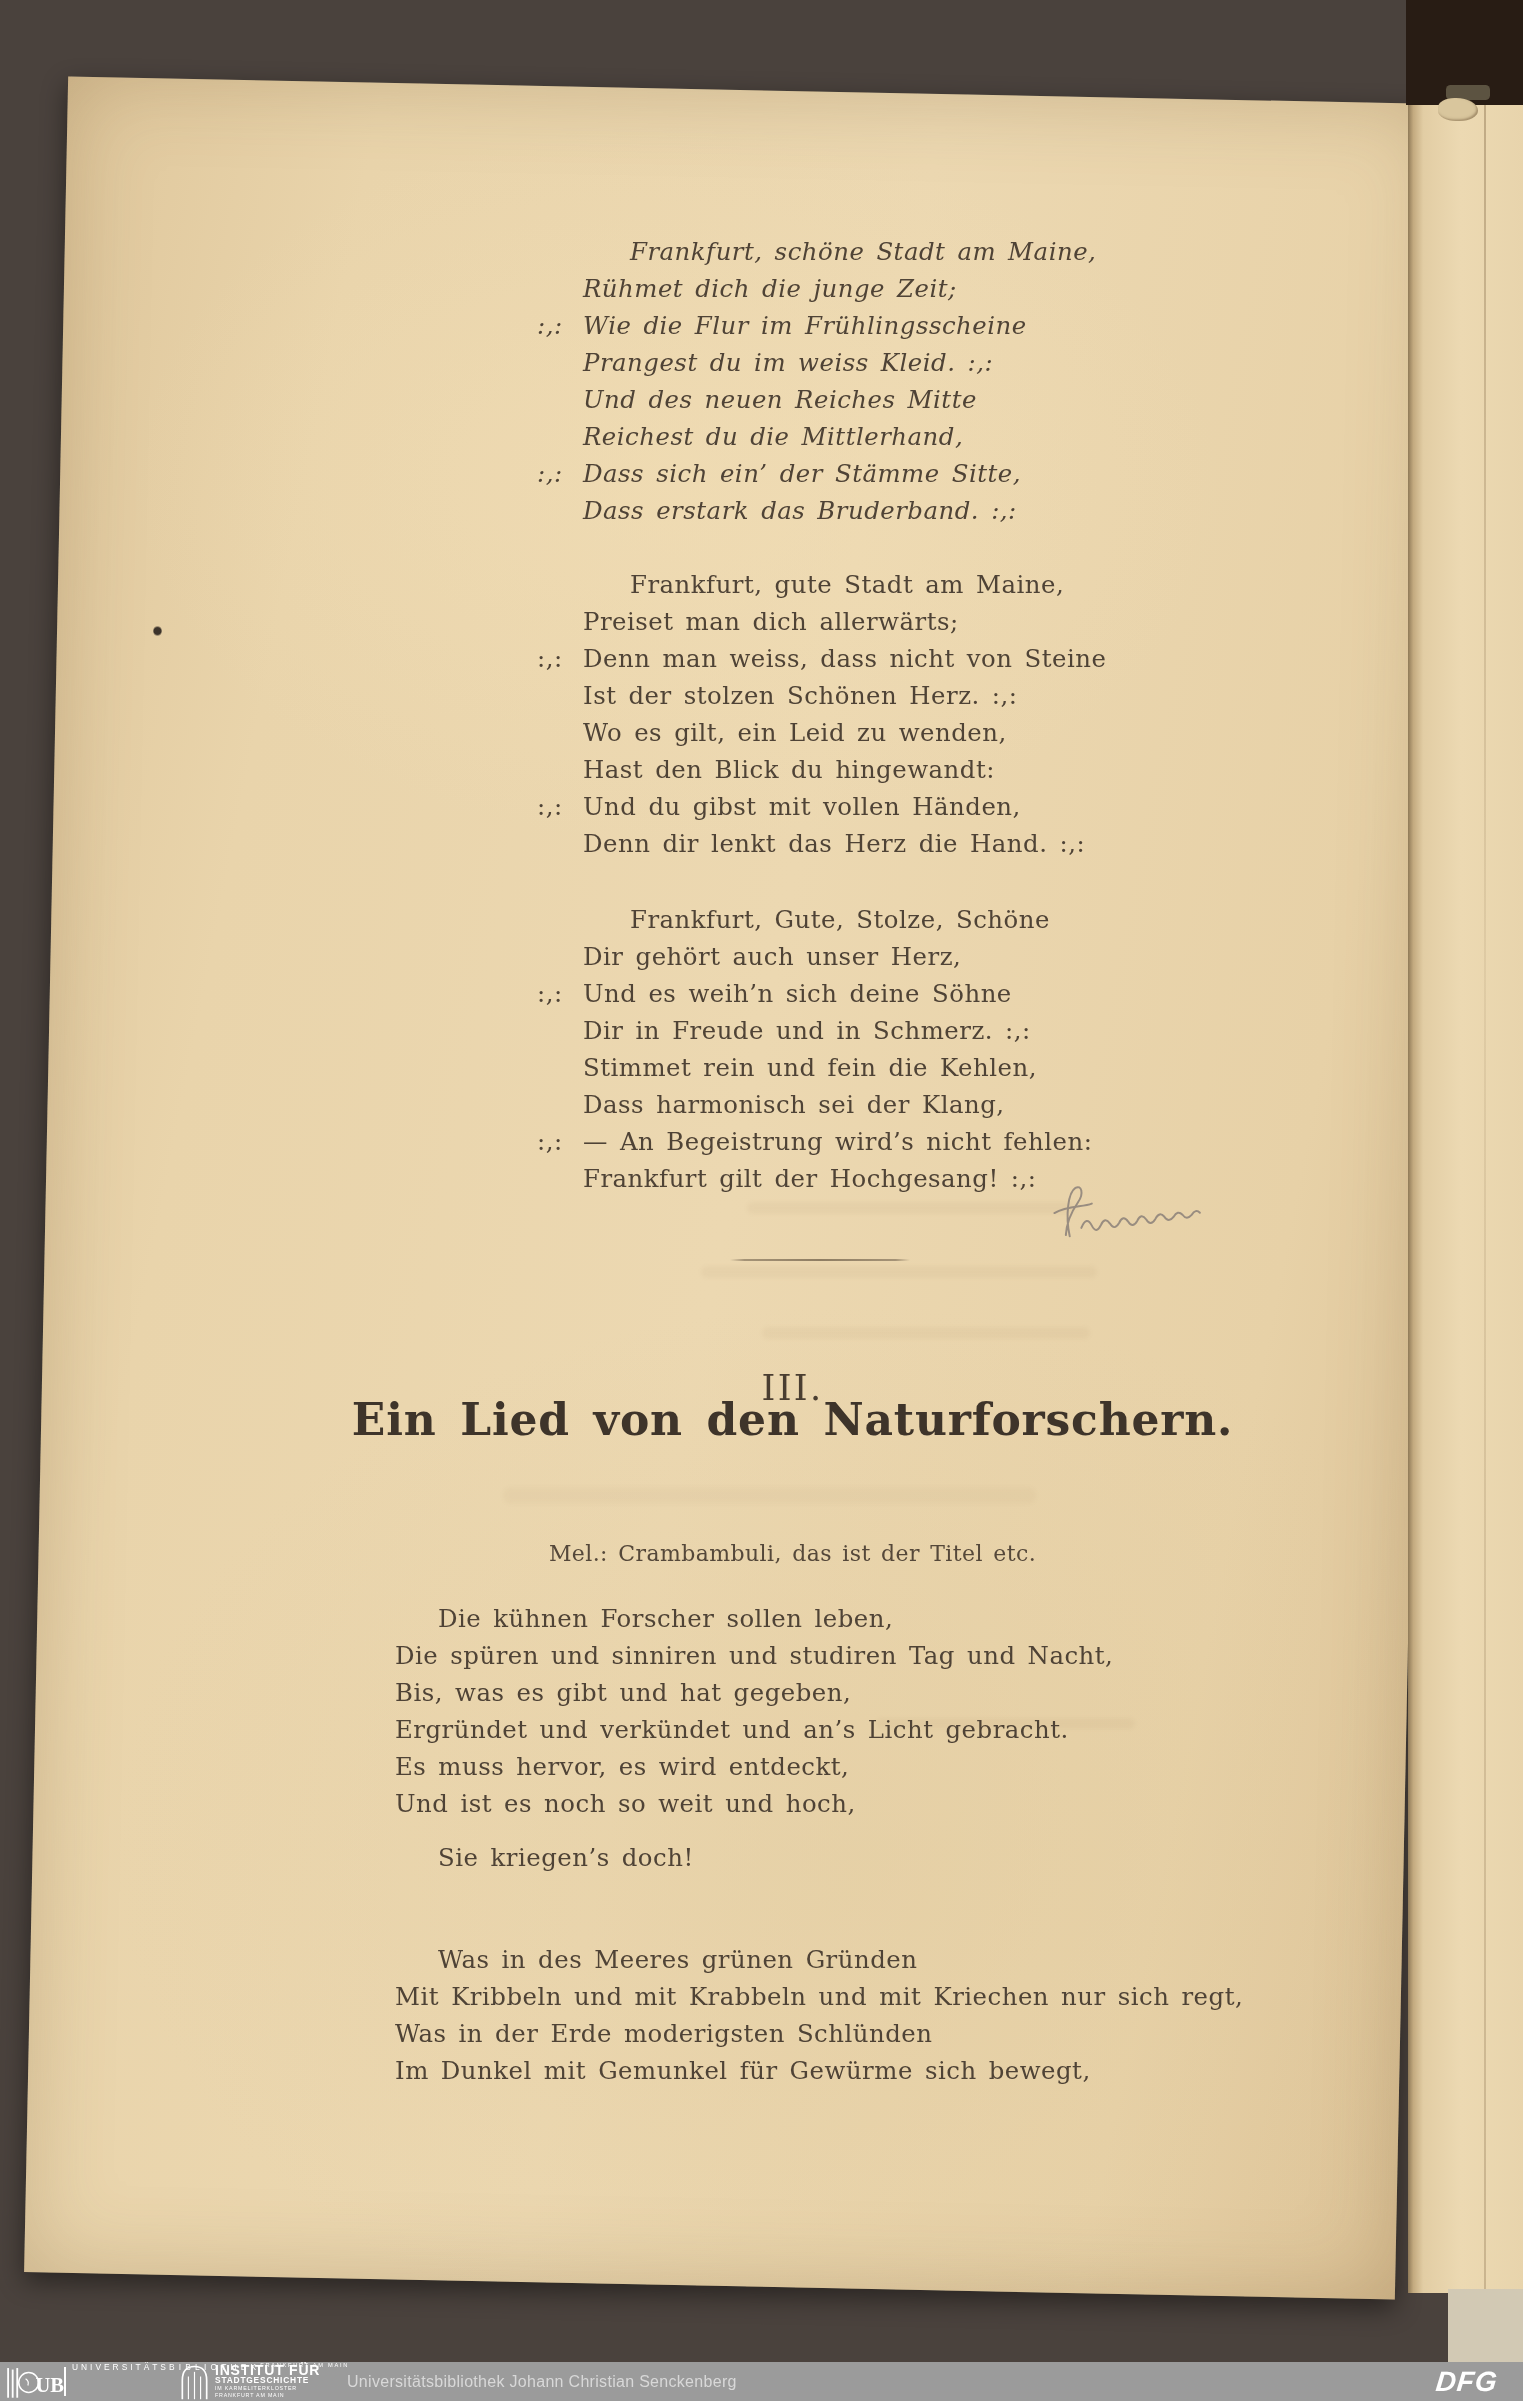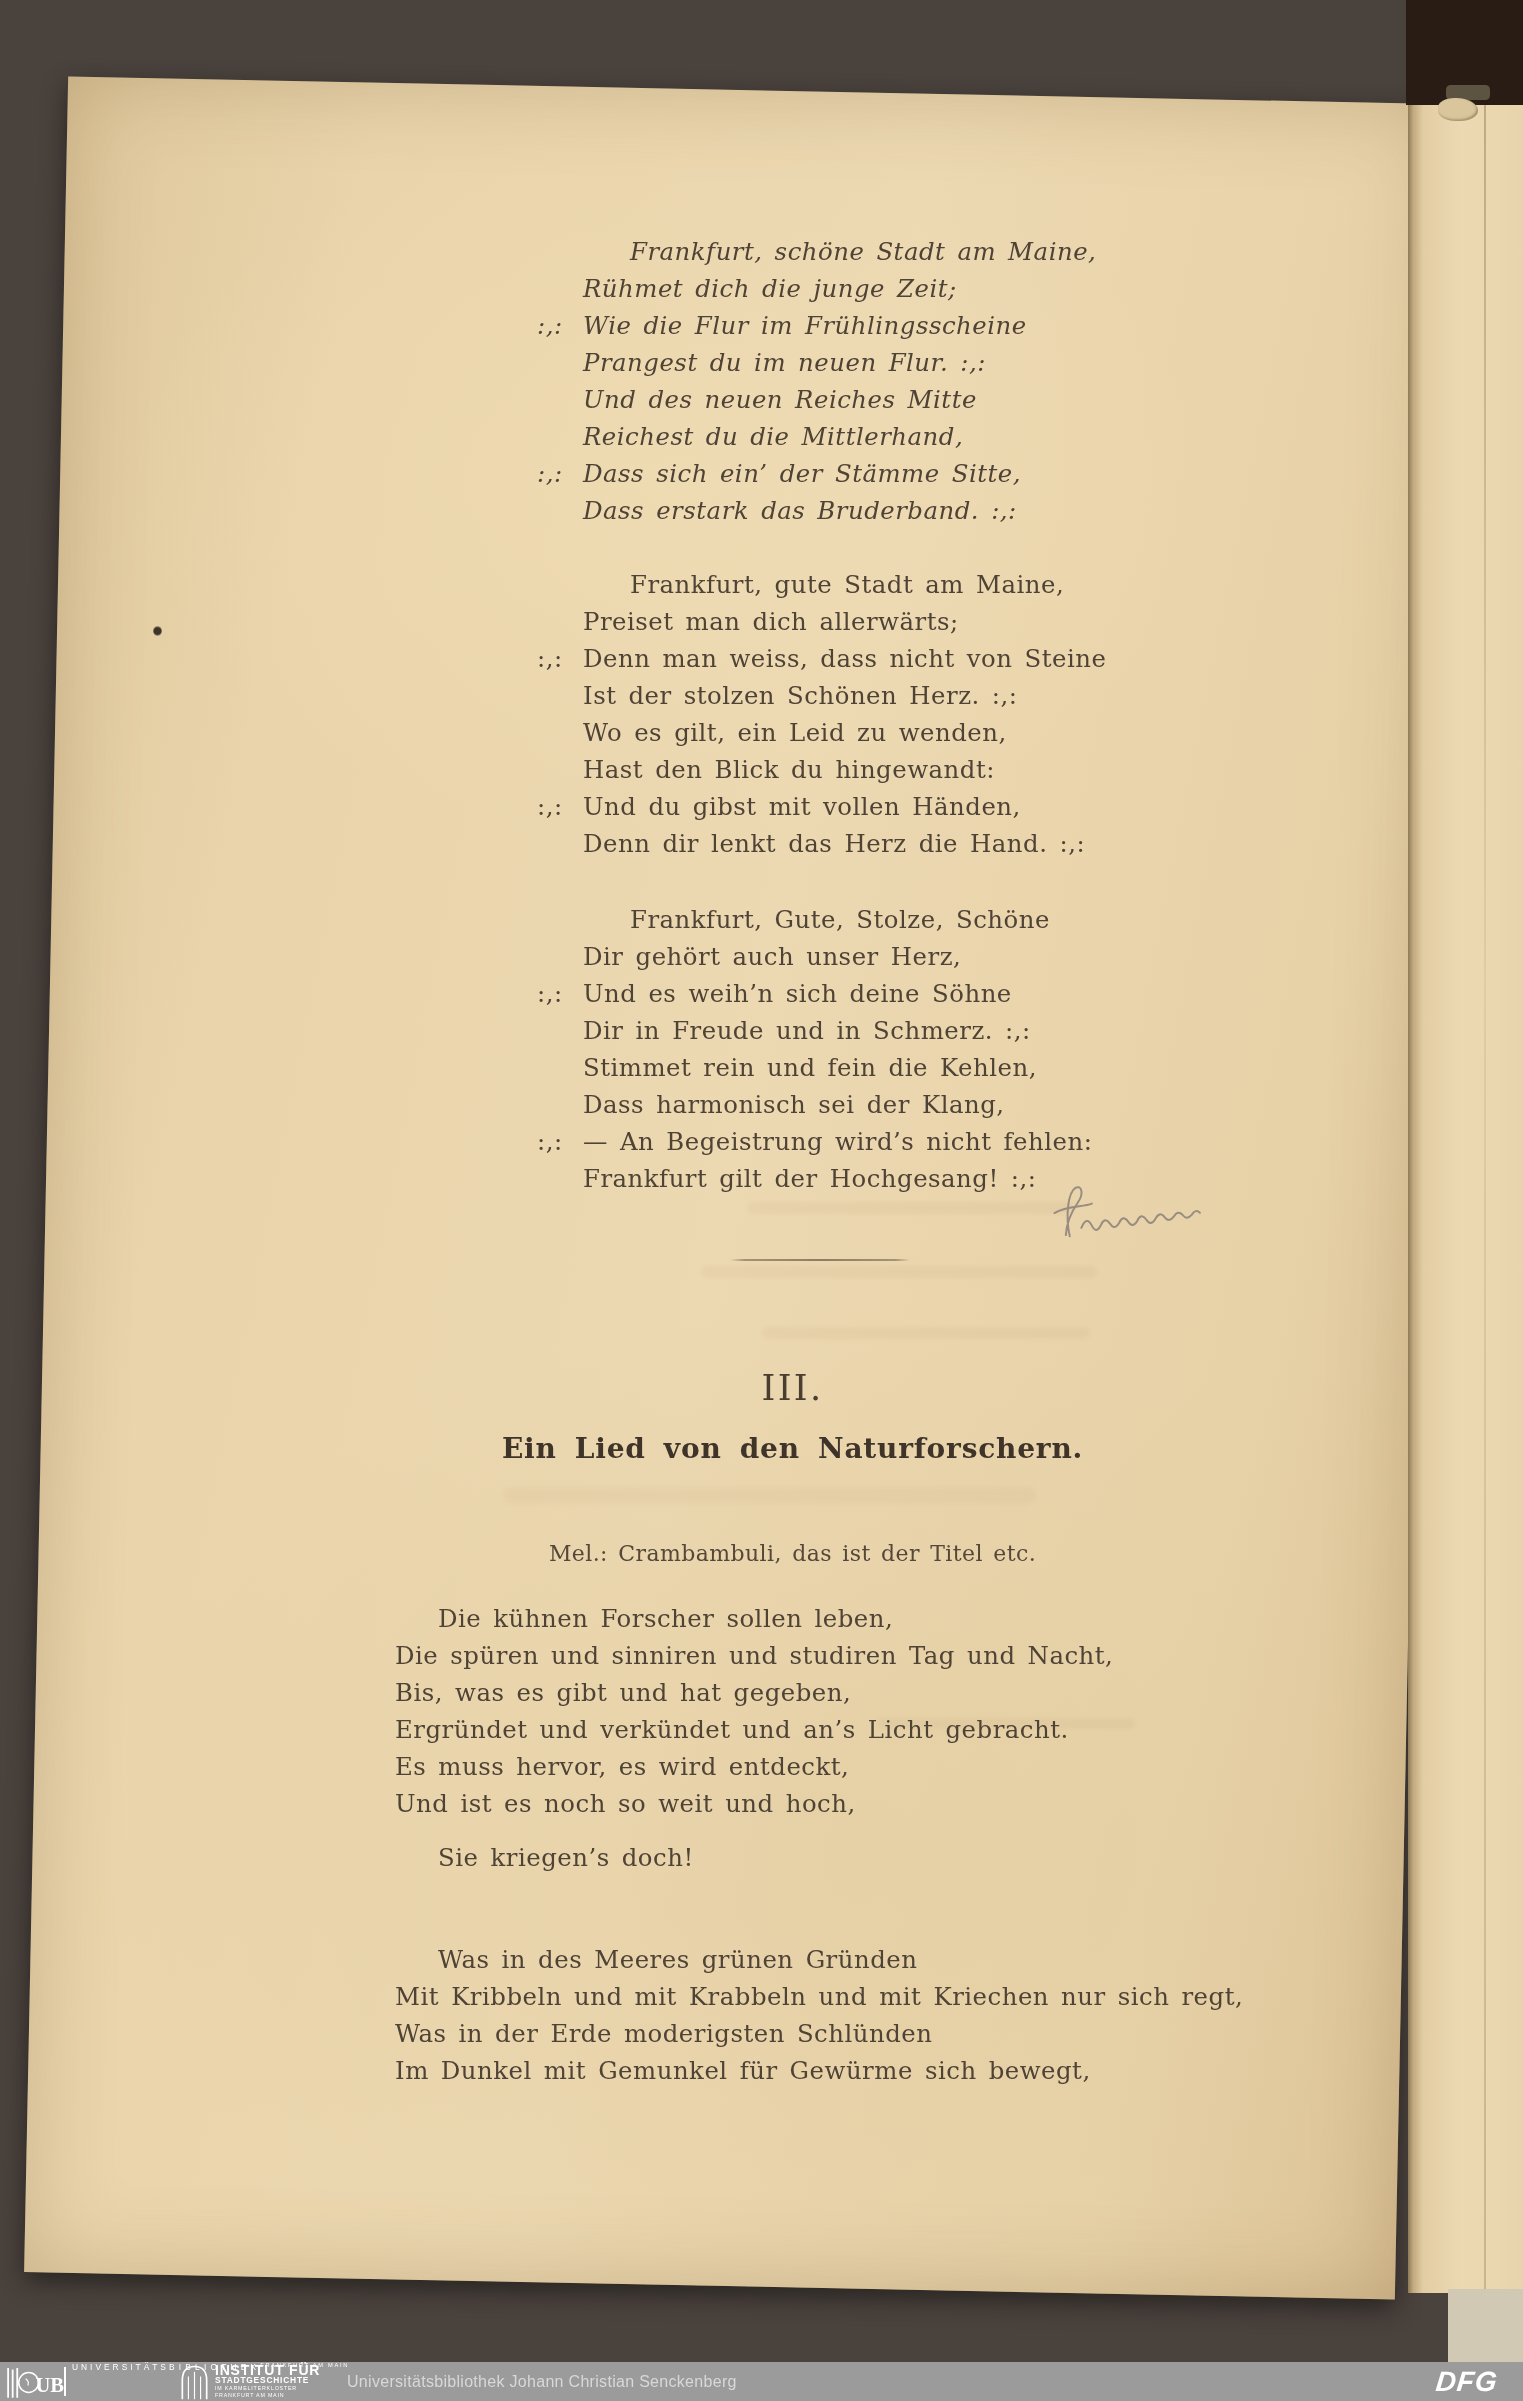--- a/index.html
+++ b/index.html
@@ -31,21 +31,21 @@
   .pline{position:relative;height:37px;line-height:37px;font-size:24.4px;letter-spacing:0.5px;word-spacing:3.8px;white-space:nowrap;}
   .pline .mark{position:absolute;left:-46px;}
   .pline.ind .txt{padding-left:47px;}
   .sstanza{position:absolute;left:395px;}
   .sline{height:37px;line-height:37px;font-size:24.4px;letter-spacing:0.5px;word-spacing:3.8px;white-space:nowrap;}
   .sline.ind2{padding-left:43px;}
   .sline.gap{margin-top:17px;}
 
   .centerband{position:absolute;left:320px;width:945px;text-align:center;}
   .section-number{top:1368px;font-size:35px;letter-spacing:2.3px;color:#4a3e31;}
-  .song-title{top:1432px;font-size:28px;font-weight:bold;letter-spacing:0.8px;word-spacing:7.6px;color:#3e342a;}
+  .song-title{top:1394px;font-size:44px;font-weight:bold;letter-spacing:0.8px;word-spacing:7.6px;color:#3e342a;}
   .melody-line{top:1541px;font-size:22px;letter-spacing:0.4px;word-spacing:3px;color:#55483a;}
 
   .divider-rule{position:absolute;left:730px;top:1259px;width:180px;height:2.3px;opacity:.75;
     background:linear-gradient(90deg,transparent 0,#8d7c63 8%,#6f5f49 50%,#8d7c63 92%,transparent 100%);}
 
   .signature{position:absolute;left:1042px;top:1175px;width:200px;height:76px;transform:rotate(-4deg);}
 
   .ghost{position:absolute;background:#8a6a45;opacity:.055;filter:blur(2.3px);border-radius:7.6px;transform:scaleX(-1);}
   .speck{position:absolute;background:radial-gradient(circle,#3c332b 0 45%,rgba(60,51,43,0) 70%);border-radius:50%;}
 
@@ -87,21 +87,21 @@
   <div class="ghost" style="left:701px;top:1266px;width:396px;height:12.2px;"></div>
   <div class="ghost" style="left:762px;top:1327px;width:328px;height:12.2px;"></div>
   <div class="ghost" style="left:503px;top:1487px;width:533px;height:17px;opacity:.045;"></div>
   <div class="ghost" style="left:876px;top:1718px;width:259px;height:10.7px;"></div>
   <div class="speck" style="left:153px;top:625px;width:9.1px;height:12.2px;"></div>
 
   <div class="pstanza" style="top:233px;font-style:italic;">
     <div class="pline ind"><span class="mark"></span><span class="txt">Frankfurt, schöne Stadt am Maine,</span></div>
     <div class="pline"><span class="mark"></span><span class="txt">Rühmet dich die junge Zeit;</span></div>
     <div class="pline"><span class="mark">:,:</span><span class="txt">Wie die Flur im Frühlingsscheine</span></div>
-    <div class="pline"><span class="mark"></span><span class="txt">Prangest du im neuen Flur. :,:</span></div>
+    <div class="pline"><span class="mark"></span><span class="txt">Prangest du im weiss Kleid. :,:</span></div>
     <div class="pline"><span class="mark"></span><span class="txt">Und des neuen Reiches Mitte</span></div>
     <div class="pline"><span class="mark"></span><span class="txt">Reichest du die Mittlerhand,</span></div>
     <div class="pline"><span class="mark">:,:</span><span class="txt">Dass sich ein’ der Stämme Sitte,</span></div>
     <div class="pline"><span class="mark"></span><span class="txt">Dass erstark das Bruderband. :,:</span></div>
   </div>
 
   <div class="pstanza" style="top:566px;">
     <div class="pline ind"><span class="mark"></span><span class="txt">Frankfurt, gute Stadt am Maine,</span></div>
     <div class="pline"><span class="mark"></span><span class="txt">Preiset man dich allerwärts;</span></div>
     <div class="pline"><span class="mark">:,:</span><span class="txt">Denn man weiss, dass nicht von Steine</span></div>

